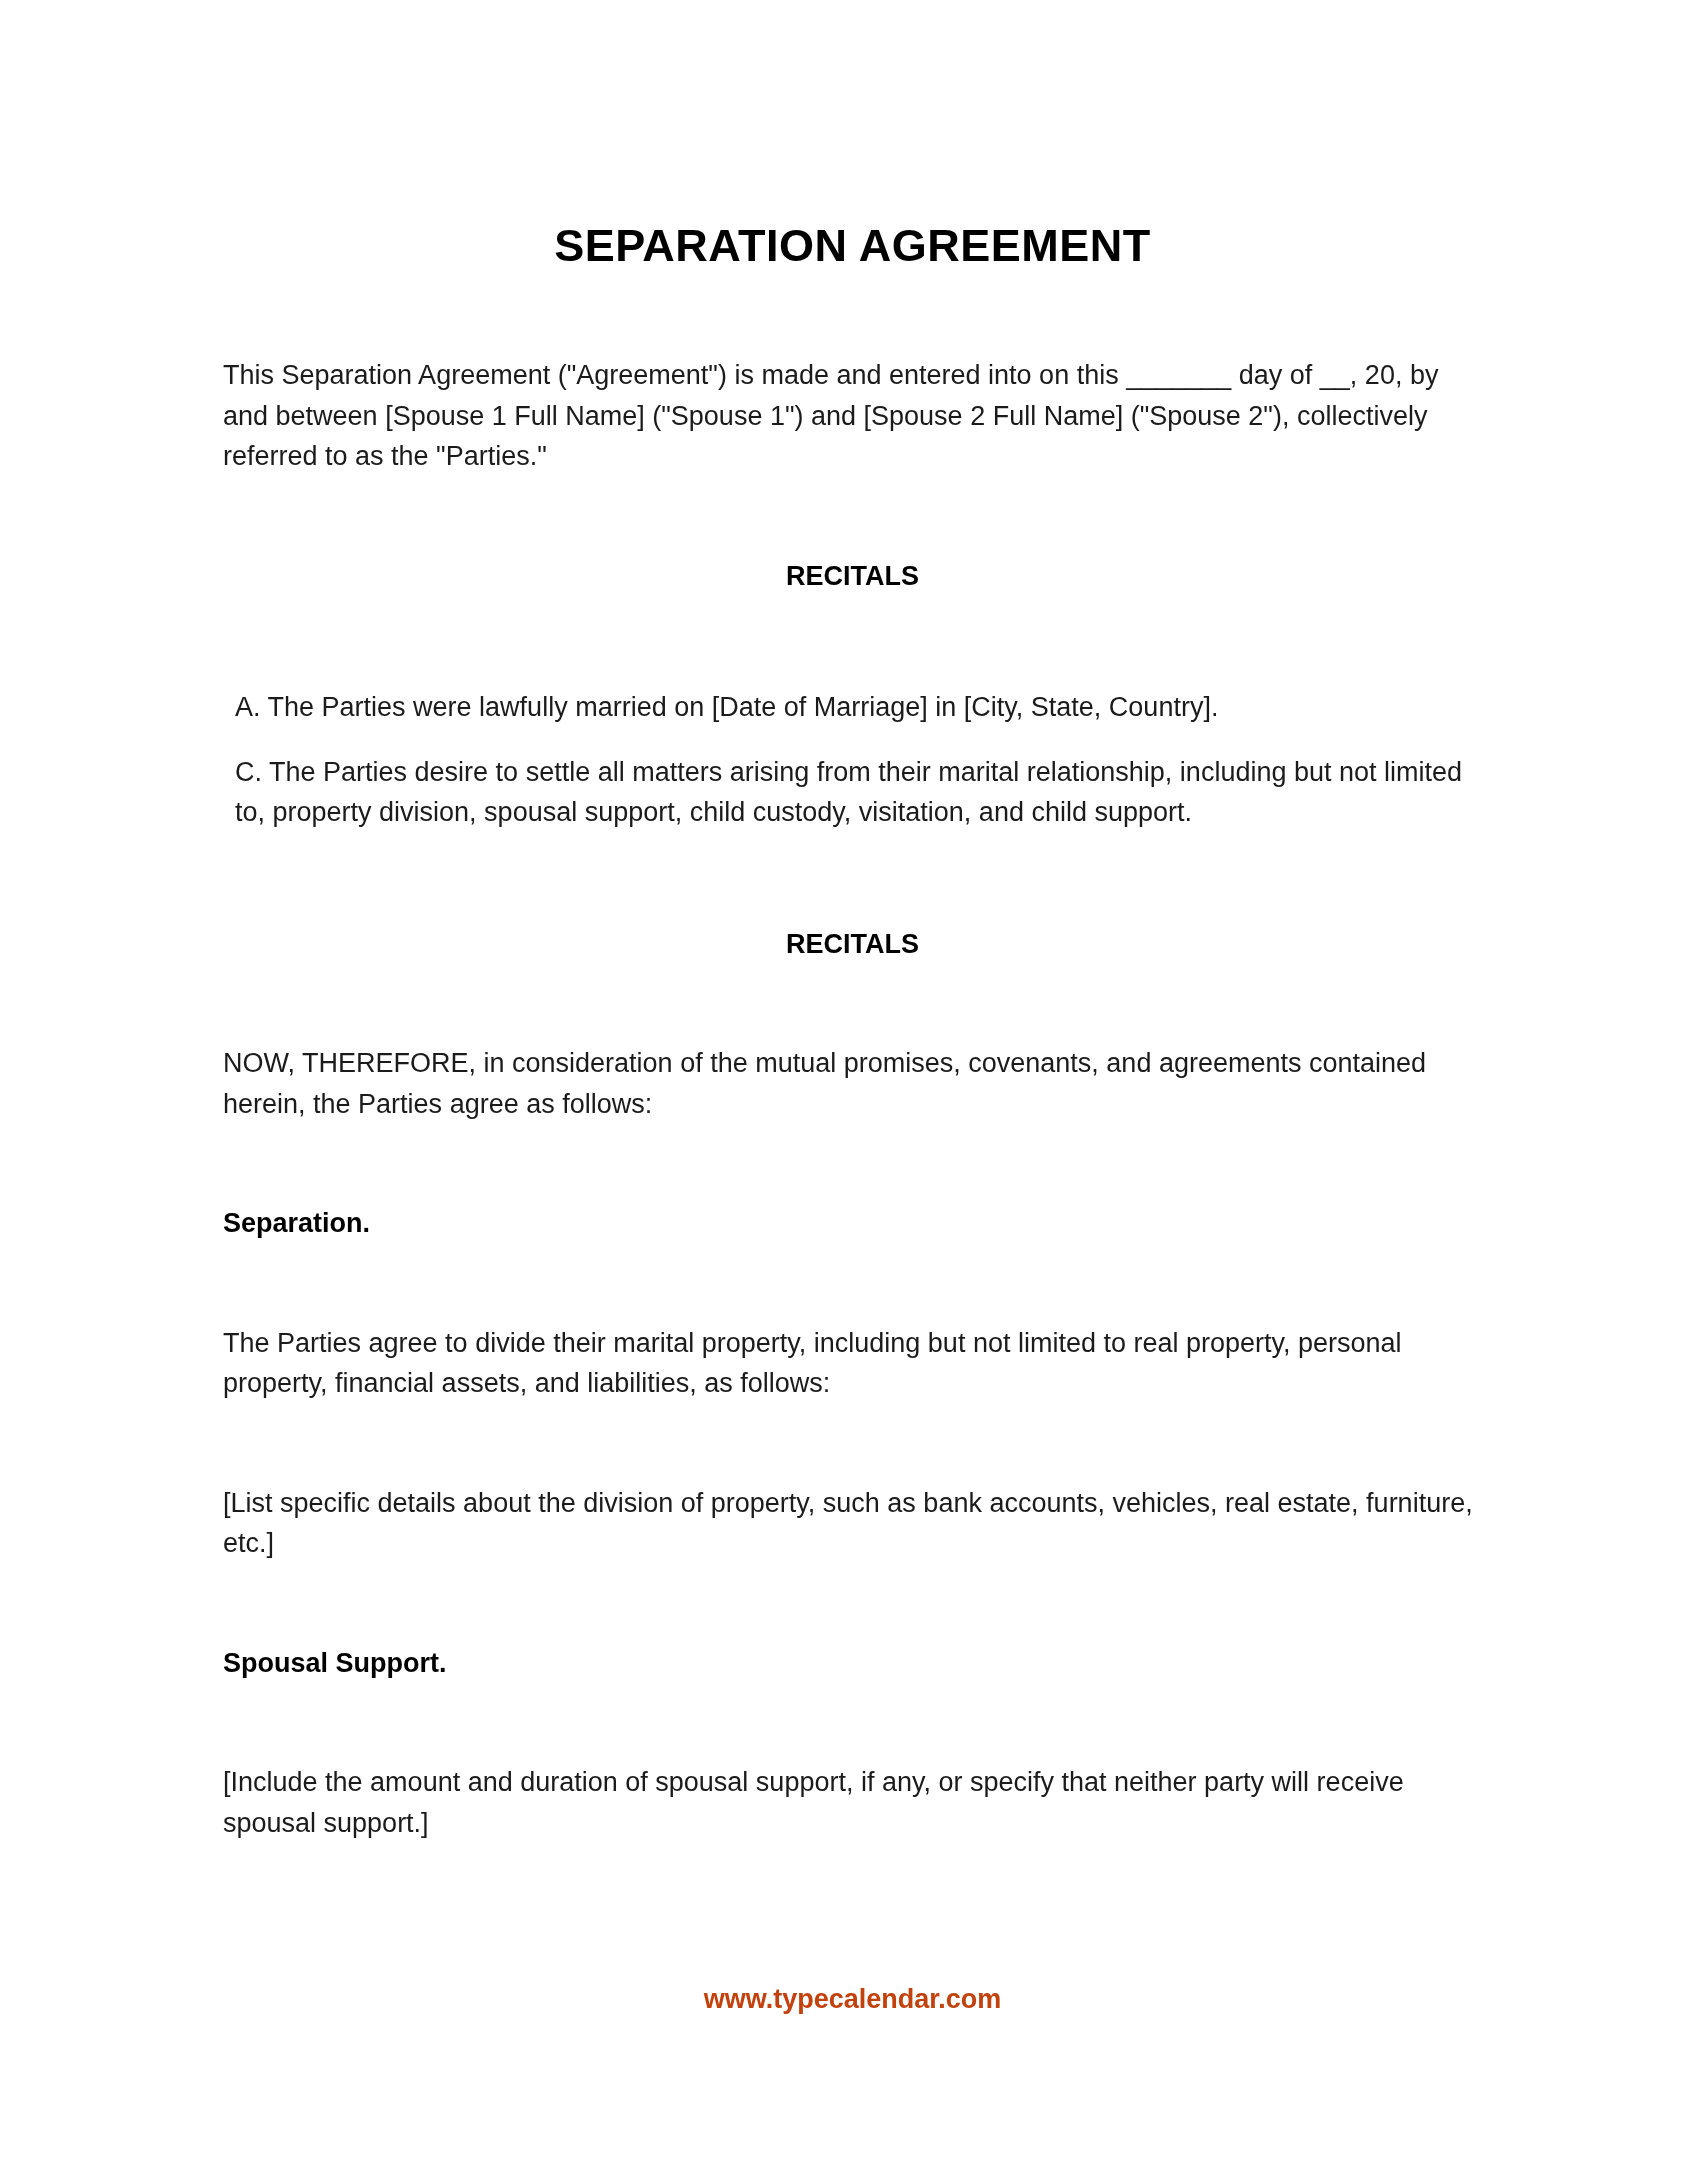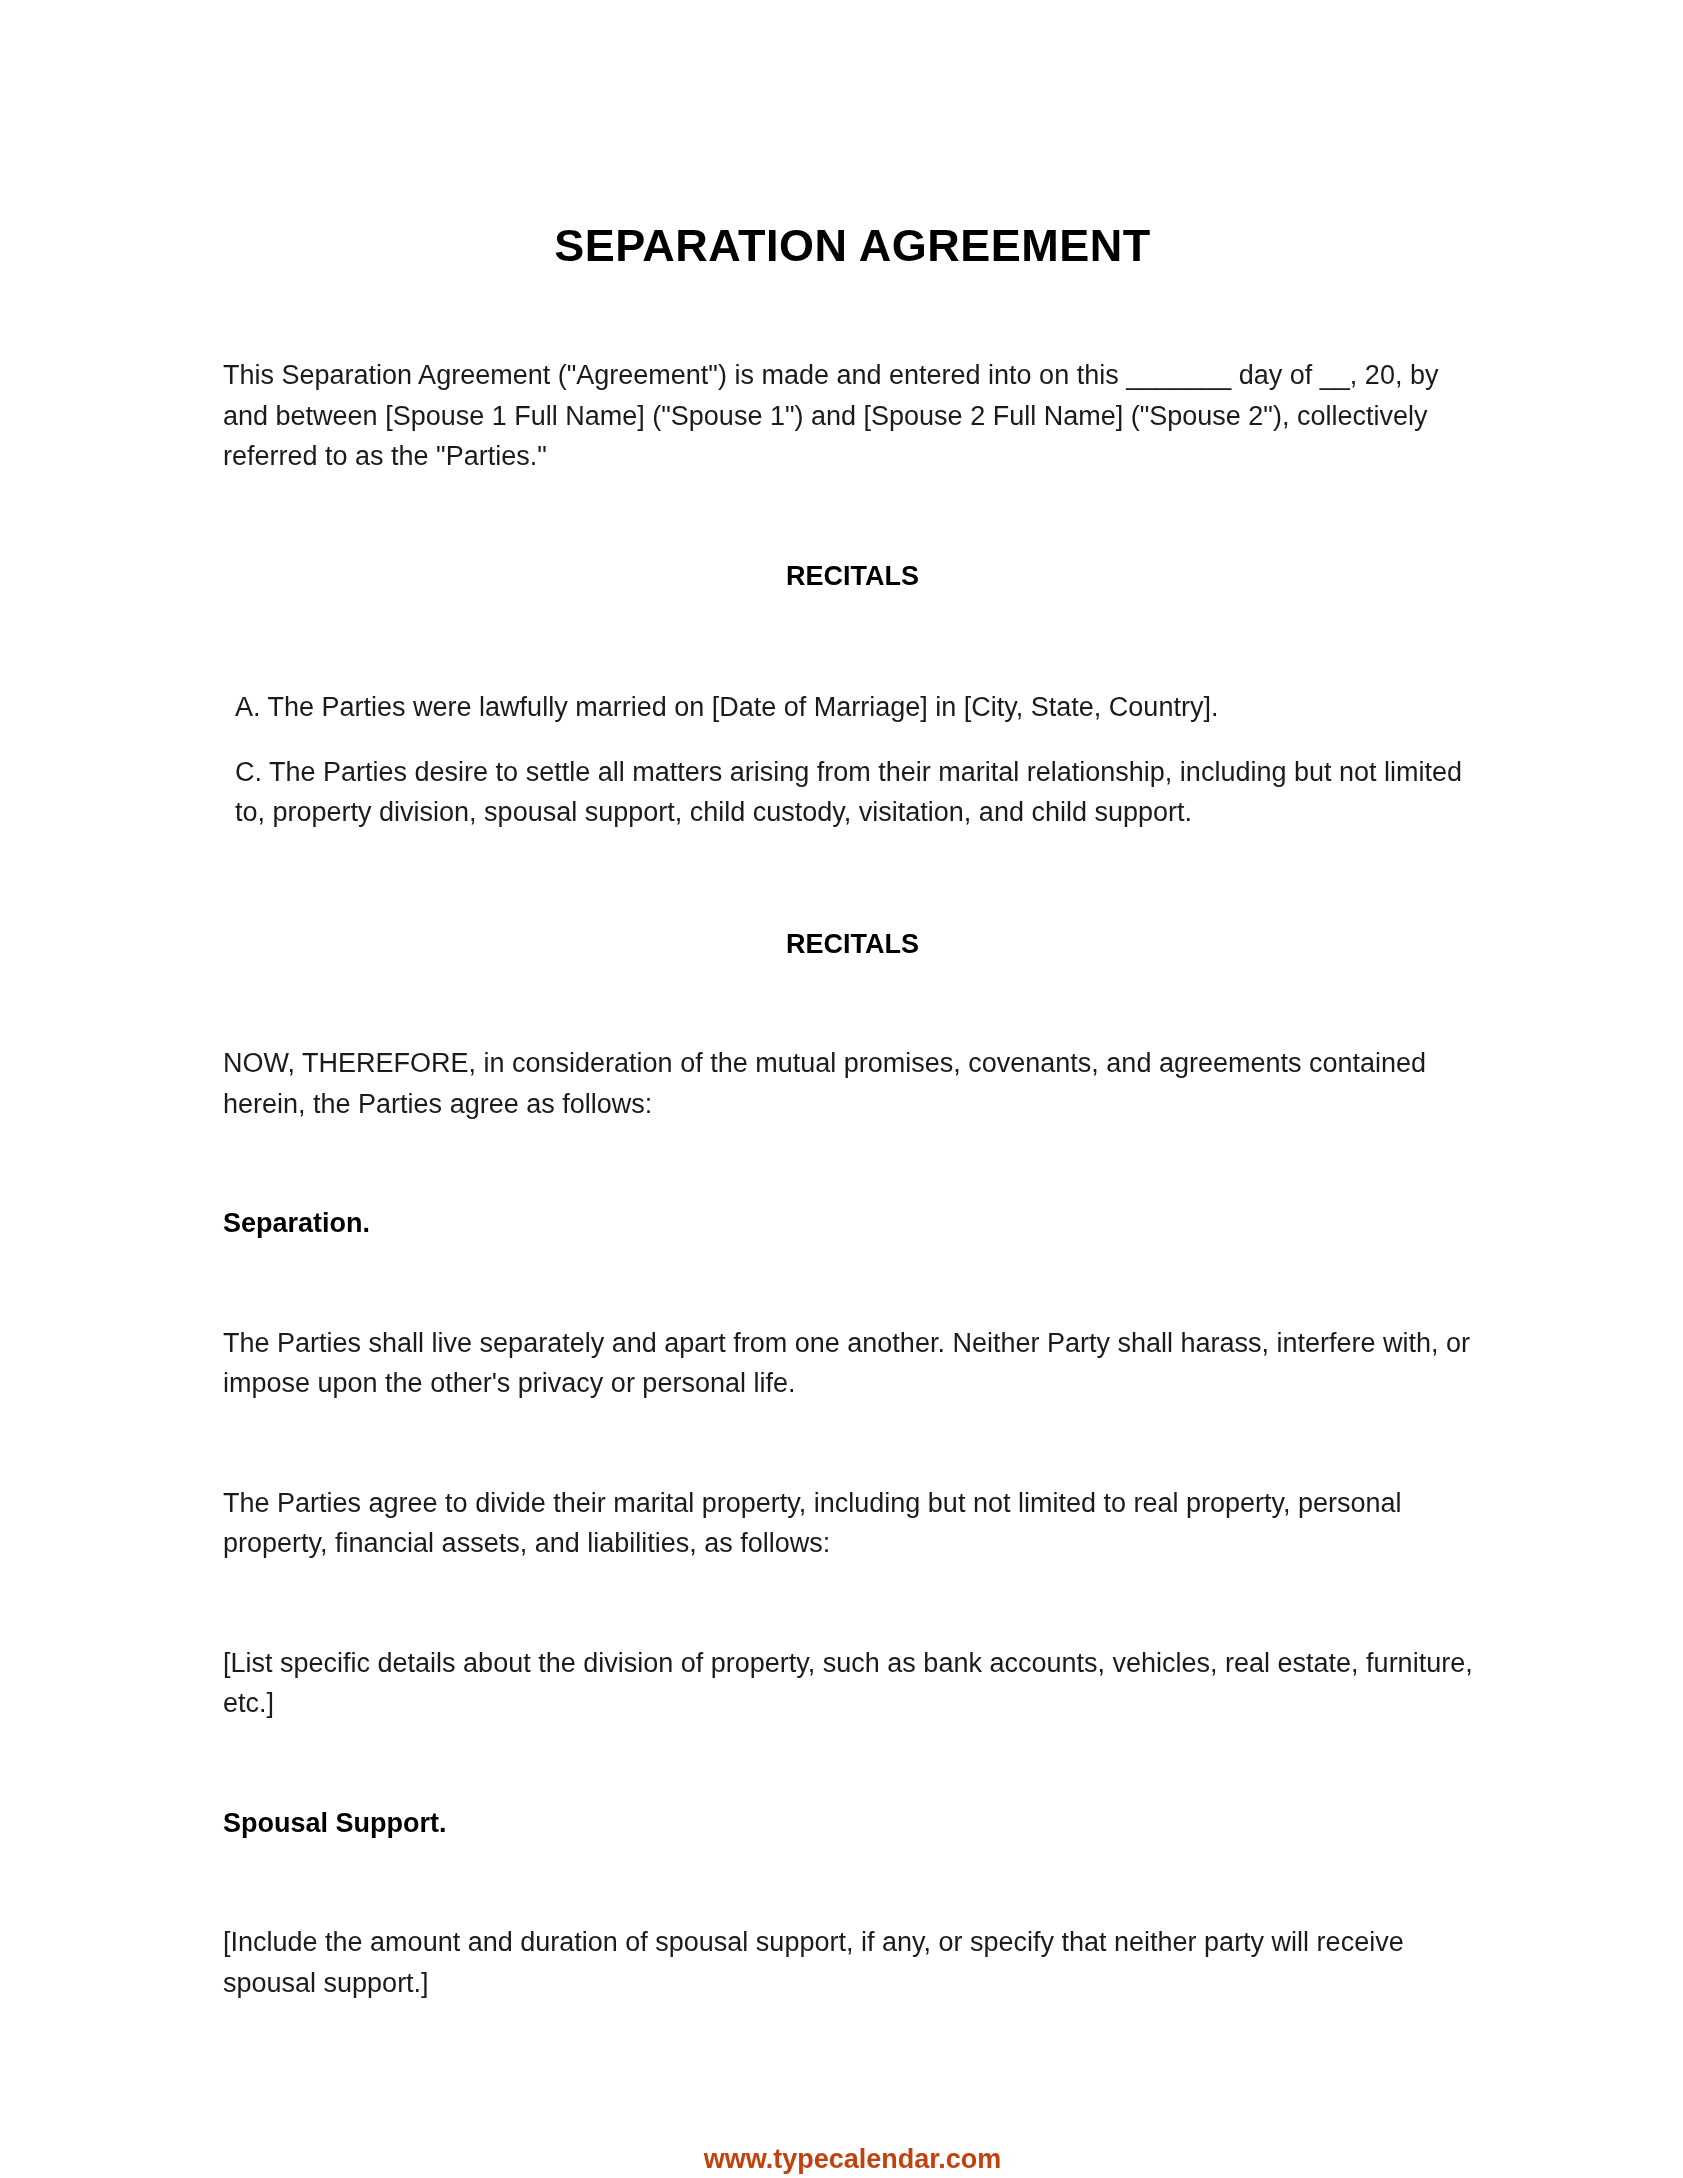--- a/index.html
+++ b/index.html
@@ -83,21 +83,20 @@
       <div class="recital">A. The Parties were lawfully married on [Date of Marriage] in [City, State, Country].</div>
       <div class="recital">C. The Parties desire to settle all matters arising from their marital relationship, including but not limited to, property division, spousal support, child custody, visitation, and child support.</div>
     </div>
 
     <h2 class="section-heading block">RECITALS</h2>
 
     <p class="block">NOW, THEREFORE, in consideration of the mutual promises, covenants, and agreements contained herein, the Parties agree as follows:</p>
 
     <h3 class="clause-heading block">Separation.</h3>
 
-    <p class="block">The Parties shall live separately and apart from one another. Neither Party shall harass, interfere with, or impose upon the other's privacy or personal life.</p>
 
 
     <p class="block">The Parties agree to divide their marital property, including but not limited to real property, personal property, financial assets, and liabilities, as follows:</p>
 
     <p class="block">[List specific details about the division of property, such as bank accounts, vehicles, real estate, furniture, etc.]</p>
 
     <h3 class="clause-heading block">Spousal Support.</h3>
 
     <p class="block">[Include the amount and duration of spousal support, if any, or specify that neither party will receive spousal support.]</p>
 

